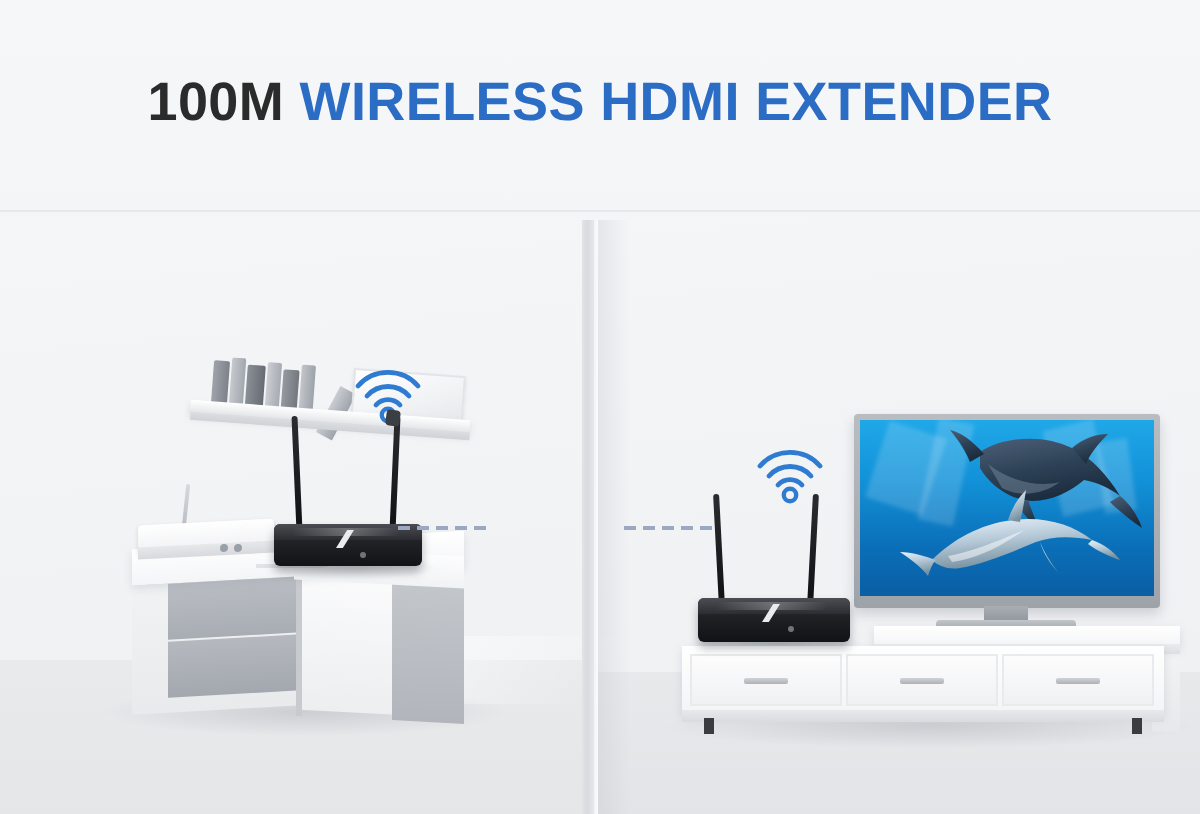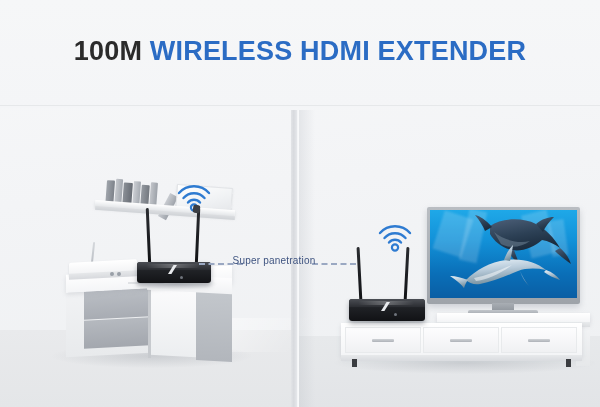--- a/index.html
+++ b/index.html
@@ -565,21 +565,20 @@
   <div class="tx-ant-r"></div>
   <div class="tx-ant-joint"></div>
   <div class="tx-box"></div>
   <div class="tx-box-top"></div>
   <div class="tx-glow"></div>
   <div class="tx-logo"></div>
   <div class="tx-dot"></div>
 
   <div class="sig-dash-a"></div>
   <div class="sig-dash-b"></div>
-  <div class="sig-label">Super panetration</div>
 
   <div class="wifi" style="left:377px; top:222px;">
     <svg width="36" height="30" viewBox="0 0 36 30" aria-hidden="true">
       <g fill="none" stroke="#2e7bd1" stroke-linecap="round">
         <path d="M3 11 A20 20 0 0 1 33 11" stroke-width="2.4"></path>
         <path d="M7.5 16 A14 14 0 0 1 28.5 16" stroke-width="2.4"></path>
         <path d="M12 20.5 A8 8 0 0 1 24 20.5" stroke-width="2.4"></path>
       </g>
       <circle cx="18" cy="25.5" r="3.1" fill="none" stroke="#2e7bd1" stroke-width="2.2"></circle>
     </svg>

